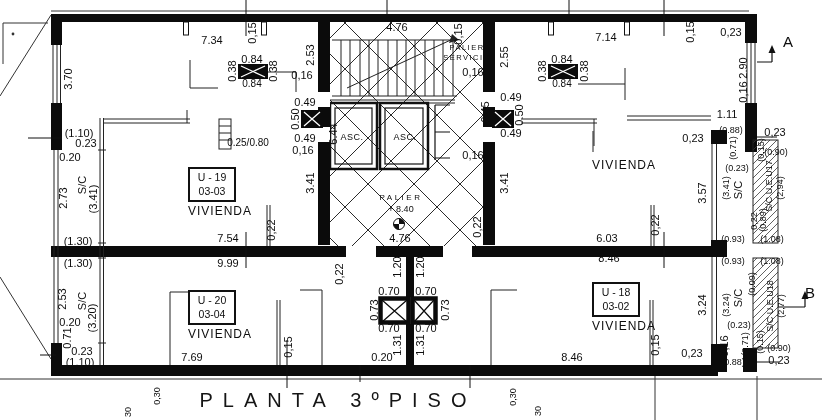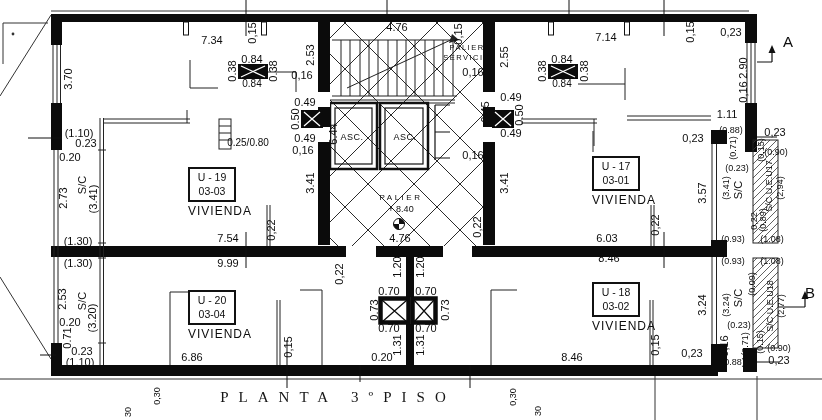--- a/index.html
+++ b/index.html
@@ -20,21 +20,21 @@
   }
   .unit .utype{font-size:12px;letter-spacing:1px;margin-top:2px;white-space:nowrap;}
   .corelabel{position:absolute;transform:translate(-50%,-50%);text-align:center;white-space:nowrap;}
   .palier-serv{font-size:7.5px;letter-spacing:1.5px;line-height:1.35;}
   .asc{font-size:9px;letter-spacing:.5px;}
   .palier-main .l1{font-size:8px;letter-spacing:2.5px;display:block;}
   .palier-main .l2{font-size:9px;display:block;margin-top:2px;}
   .marker{position:absolute;transform:translate(-50%,-50%);font-size:15px;}
   .title{
     position:absolute;left:183px;top:389px;width:310px;text-align:center;
-    font-size:15px;letter-spacing:10px;white-space:nowrap;color:#151515;font-family:Liberation Serif, serif;
+    font-size:20px;letter-spacing:10px;white-space:nowrap;color:#151515;
   }
 </style>
 </head>
 <body>
 
 <div class="sheet">
 
   <svg width="822" height="420" viewBox="0 0 822 420">
     <defs>
       <pattern id="bigx" width="46" height="46" patternUnits="userSpaceOnUse">
@@ -243,21 +243,21 @@
       <span class="dim" style="left: 426px; top: 291px;">0.70</span>
       <span class="dim rot" style="left: 374px; top: 310px;">0.73</span>
       <span class="dim rot" style="left: 445px; top: 310px;">0.73</span>
       <span class="dim" style="left: 389px; top: 328px;">0.70</span>
       <span class="dim" style="left: 426px; top: 328px;">0.70</span>
       <span class="dim rot" style="left: 397px; top: 345px;">1.31</span>
       <span class="dim rot" style="left: 420px; top: 345px;">1.31</span>
       <span class="dim" style="left: 382px; top: 357px;">0.20</span>
       <span class="dim rot" style="left: 339px; top: 274px;">0,22</span>
       <span class="dim rot" style="left: 288px; top: 347px;">0,15</span>
-      <span class="dim" style="left: 192px; top: 357px;">6.86</span>
+      <span class="dim" style="left: 192px; top: 357px;">7.69</span>
       <span class="dim rot" style="left: 542px; top: 71px;">0.38</span>
       <span class="dim" style="left: 562px; top: 59px;">0.84</span>
       <span class="dim rot" style="left: 584px; top: 71px;">0.38</span>
       <span class="dim" style="left: 562px; top: 84px; font-size: 10px;">0.84</span>
       <span class="dim" style="left: 693px; top: 138px;">0,23</span>
       <span class="dim rot" style="left: 702px; top: 193px;">3.57</span>
       <span class="dim rot" style="left: 655px; top: 225px;">0,22</span>
       <span class="dim" style="left: 607px; top: 238px;">6.03</span>
       <span class="dim" style="left: 609px; top: 258px;">8.46</span>
       <span class="dim" style="left: 731px; top: 130px; font-size: 9px;">(0.88)</span>
@@ -313,24 +313,20 @@
   <div class="marker" style="left:810px;top:292px;">B</div>
 
   <div class="unit" style="left:188px;top:167px;width:48px;">
     <div class="ubox">
       <span>U - 19</span><br>
       <span>03-03</span>
     </div>
     <div class="utype">VIVIENDA</div>
   </div>
   <div class="unit" style="left:592px;top:156px;width:48px;">
-    <div class="ubox">
-      <span>U - 17</span><br>
-      <span>03-01</span>
-    </div>
     <div class="utype">VIVIENDA</div>
   </div>
   <div class="unit" style="left:188px;top:290px;width:48px;">
     <div class="ubox">
       <span>U - 20</span><br>
       <span>03-04</span>
     </div>
     <div class="utype">VIVIENDA</div>
   </div>
   <div class="unit" style="left:592px;top:282px;width:48px;">

